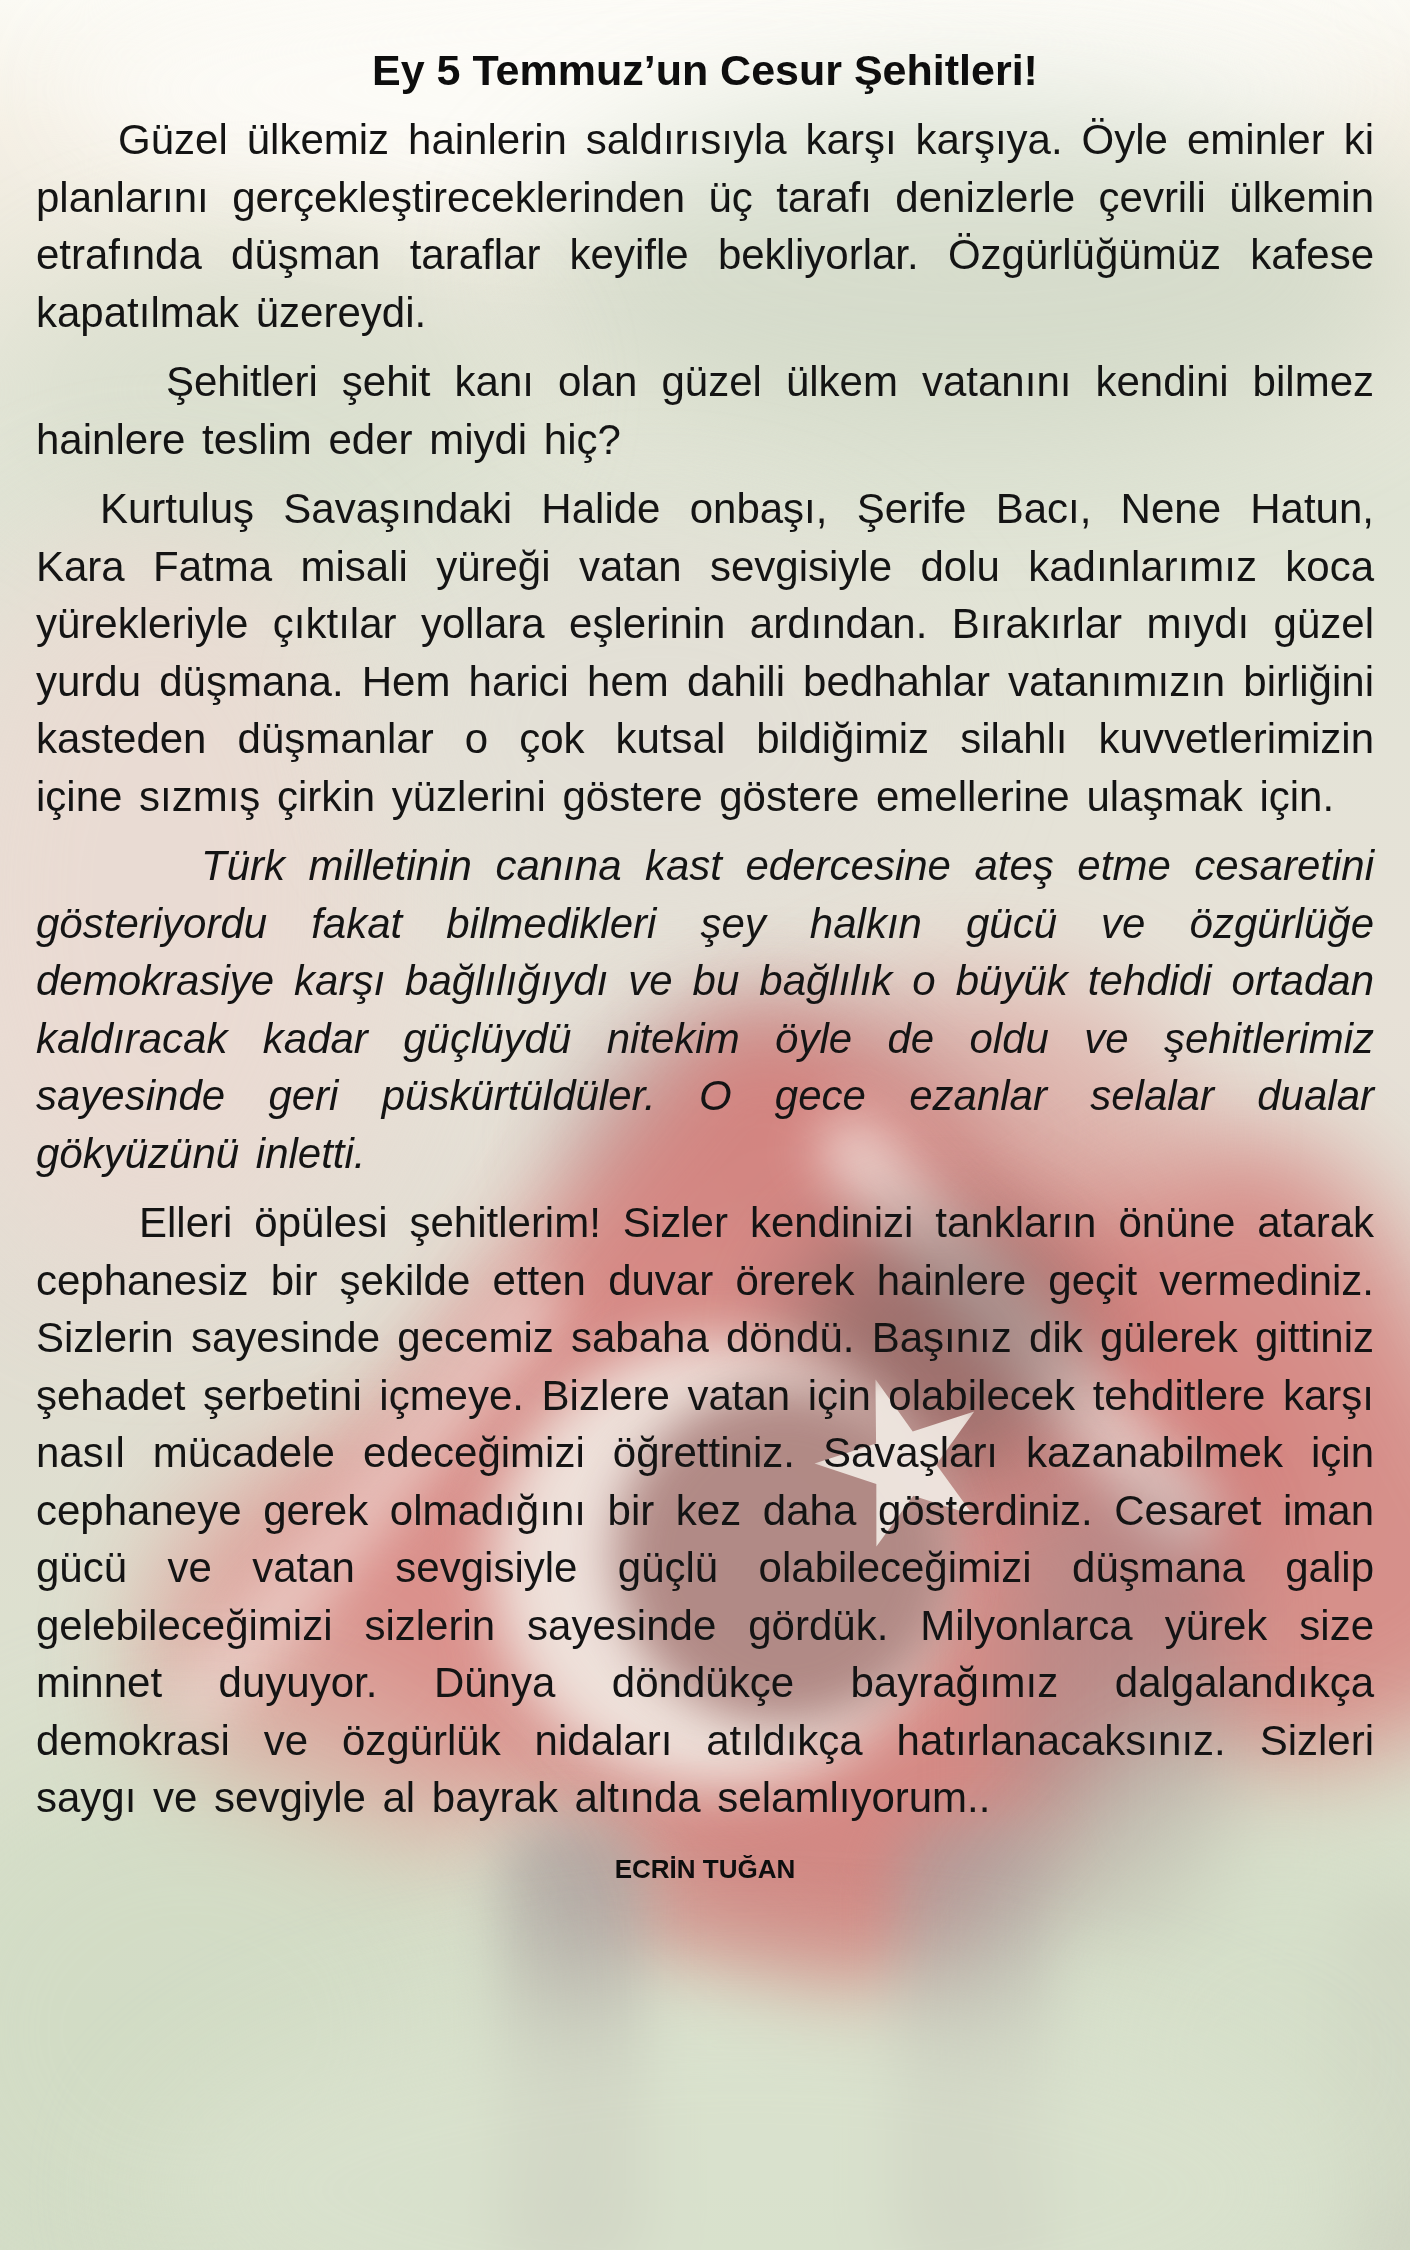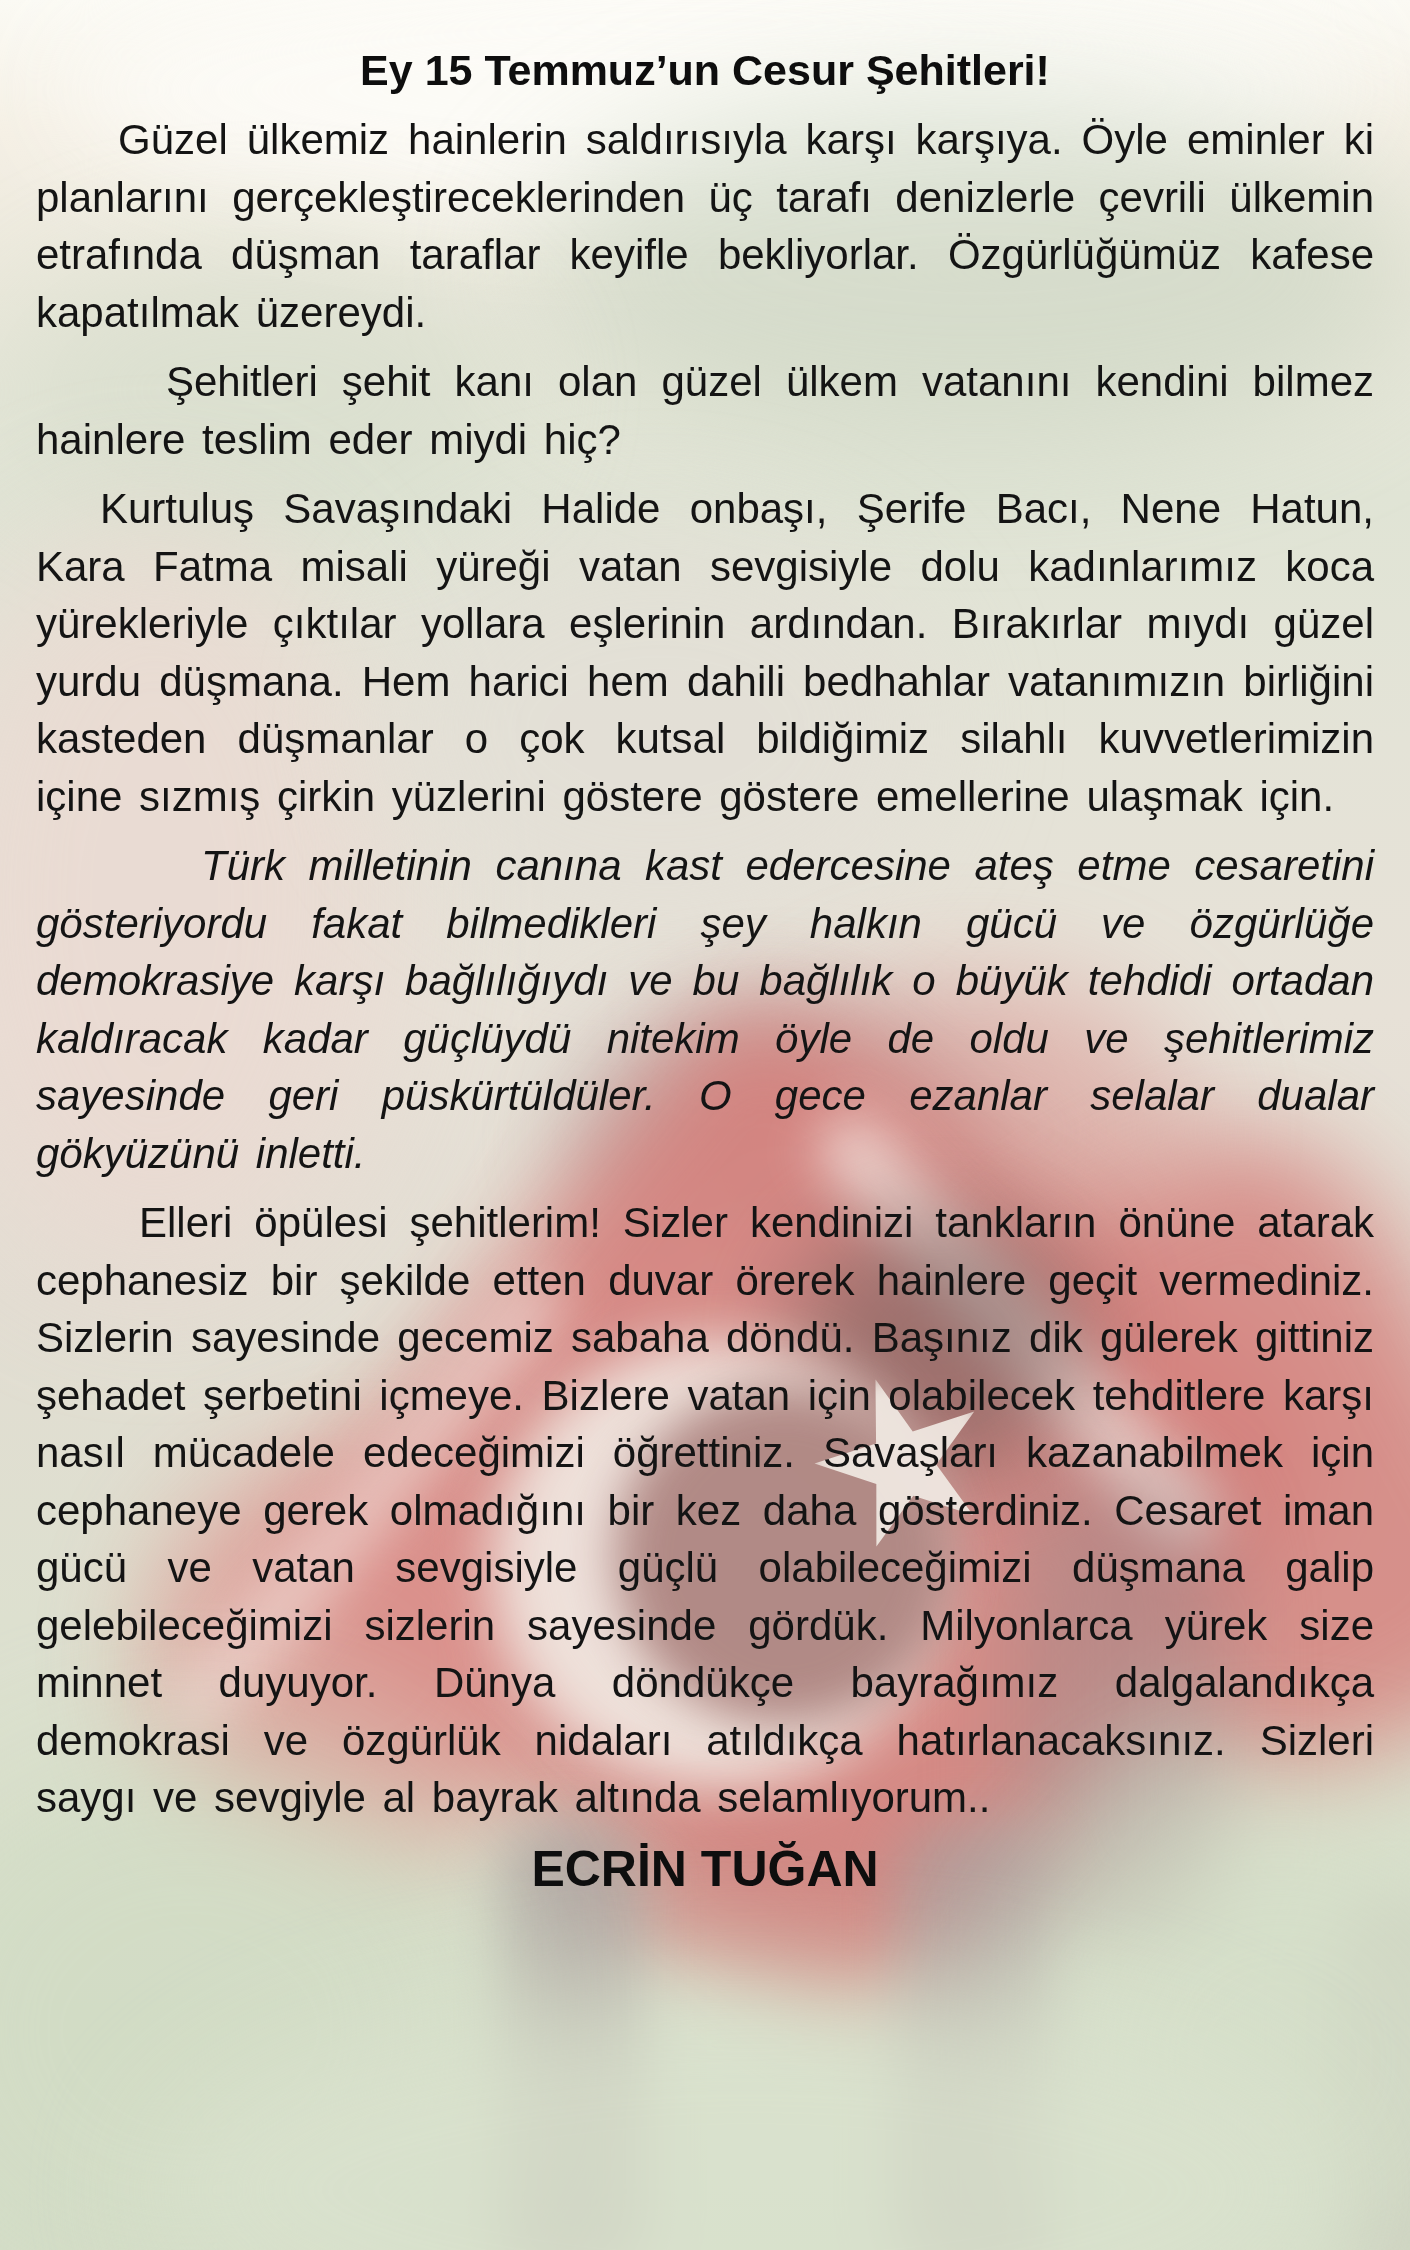--- a/index.html
+++ b/index.html
@@ -66,21 +66,21 @@
     text-align:justify;
     word-spacing:5px;
   }
   .ind-a{text-indent:82px;}
   .ind-b{text-indent:130px;}
   .ind-0{text-indent:0;}
   .ind-c{text-indent:64px;}
   .ind-d{text-indent:165px;font-style:italic;}
   .ind-e{text-indent:103px;}
   .sig{
-    font-size:50px;line-height:60px;font-weight:bold;
+    font-size:26px;line-height:60px;font-weight:bold;
     text-align:center;color:#0e0e0e;
   }
   .sig-name{margin-top:2px;}
 </style>
 </head>
 <body>
 
 <div class="page">
 
   <div class="bg" aria-hidden="true">
@@ -104,21 +104,21 @@
     <div class="blob b-red-bottom"></div>
     <div class="blob b-leg-left"></div>
     <div class="blob b-leg-right"></div>
     <div class="blob b-leg-far"></div>
     <div class="blob b-green-bl"></div>
     <div class="blob b-green-br"></div>
     <div class="blob b-green-bot"></div>
   </div>
 
   <div class="content">
-    <h1 class="title">Ey 15 Temmuz’un Cesur Şehitleri!</h1>
+    <h1 class="title">Ey 5 Temmuz’un Cesur Şehitleri!</h1>
     <p class="ind-a">Güzel ülkemiz hainlerin saldırısıyla karşı karşıya. Öyle eminler ki planlarını gerçekleştireceklerinden üç tarafı denizlerle çevrili ülkemin etrafında düşman taraflar keyifle bekliyorlar. Özgürlüğümüz kafese kapatılmak üzereydi.</p>
     <p class="ind-b">Şehitleri şehit kanı olan güzel ülkem vatanını kendini bilmez hainlere teslim eder miydi hiç?</p>
     <p class="ind-c">Kurtuluş Savaşındaki Halide onbaşı, Şerife Bacı, Nene Hatun, Kara Fatma misali yüreği vatan sevgisiyle dolu kadınlarımız koca yürekleriyle çıktılar yollara eşlerinin ardından. Bırakırlar mıydı güzel yurdu düşmana. Hem harici hem dahili bedhahlar vatanımızın birliğini kasteden düşmanlar o çok kutsal bildiğimiz silahlı kuvvetlerimizin içine sızmış çirkin yüzlerini göstere göstere emellerine ulaşmak için.</p>
     <p class="ind-d">Türk milletinin canına kast edercesine ateş etme cesaretini gösteriyordu fakat bilmedikleri şey halkın gücü ve özgürlüğe demokrasiye karşı bağlılığıydı ve bu bağlılık o büyük tehdidi ortadan kaldıracak kadar güçlüydü nitekim öyle de oldu ve şehitlerimiz sayesinde geri püskürtüldüler. O gece ezanlar selalar dualar gökyüzünü inletti.</p>
     <p class="ind-e">Elleri öpülesi şehitlerim! Sizler kendinizi tankların önüne atarak cephanesiz bir şekilde etten duvar örerek hainlere geçit vermediniz. Sizlerin sayesinde gecemiz sabaha döndü. Başınız dik gülerek gittiniz şehadet şerbetini içmeye. Bizlere vatan için olabilecek tehditlere karşı nasıl mücadele edeceğimizi öğrettiniz. Savaşları kazanabilmek için cephaneye gerek olmadığını bir kez daha gösterdiniz. Cesaret iman gücü ve vatan sevgisiyle güçlü olabileceğimizi düşmana galip gelebileceğimizi sizlerin sayesinde gördük. Milyonlarca yürek size minnet duyuyor. Dünya döndükçe bayrağımız dalgalandıkça demokrasi ve özgürlük nidaları atıldıkça hatırlanacaksınız. Sizleri saygı ve sevgiyle al bayrak altında selamlıyorum..</p>
     <div class="sig sig-name">ECRİN TUĞAN</div>
   </div>
 
 </div>
 

